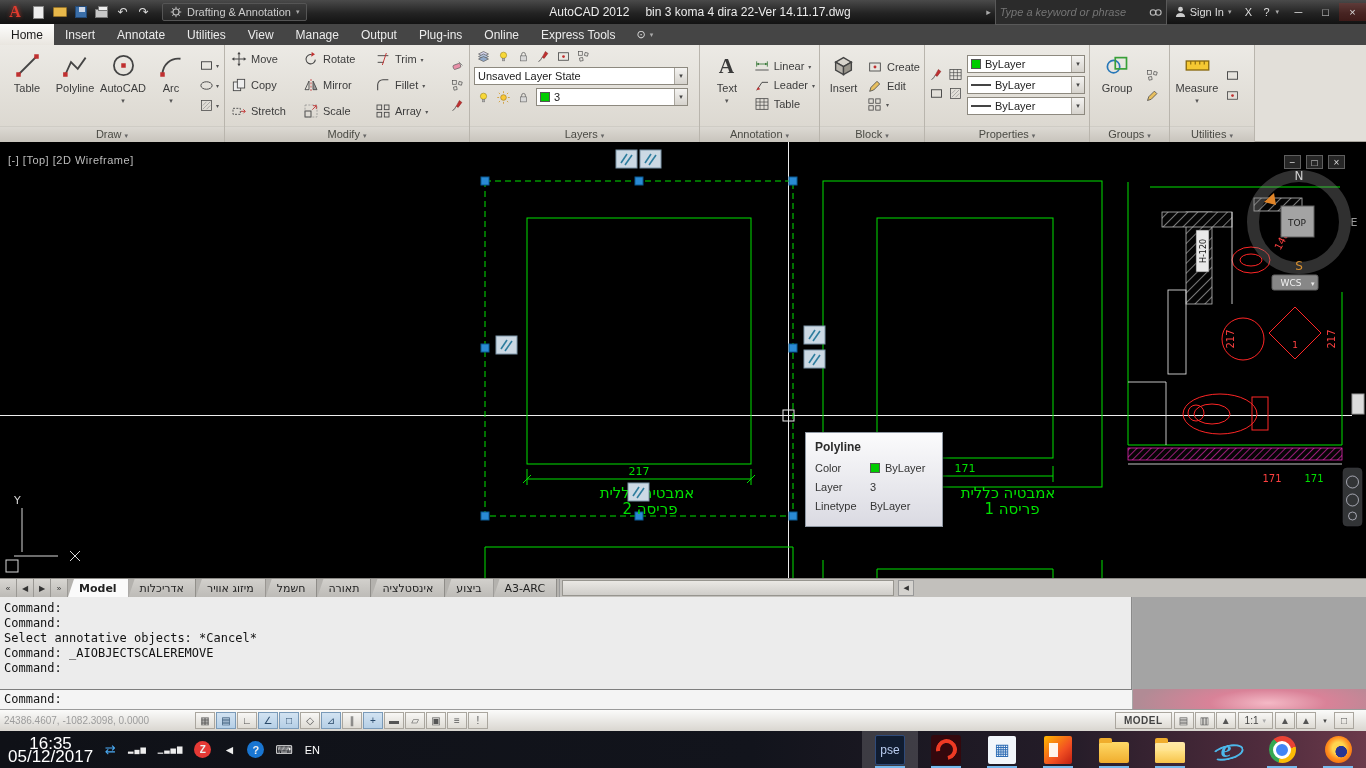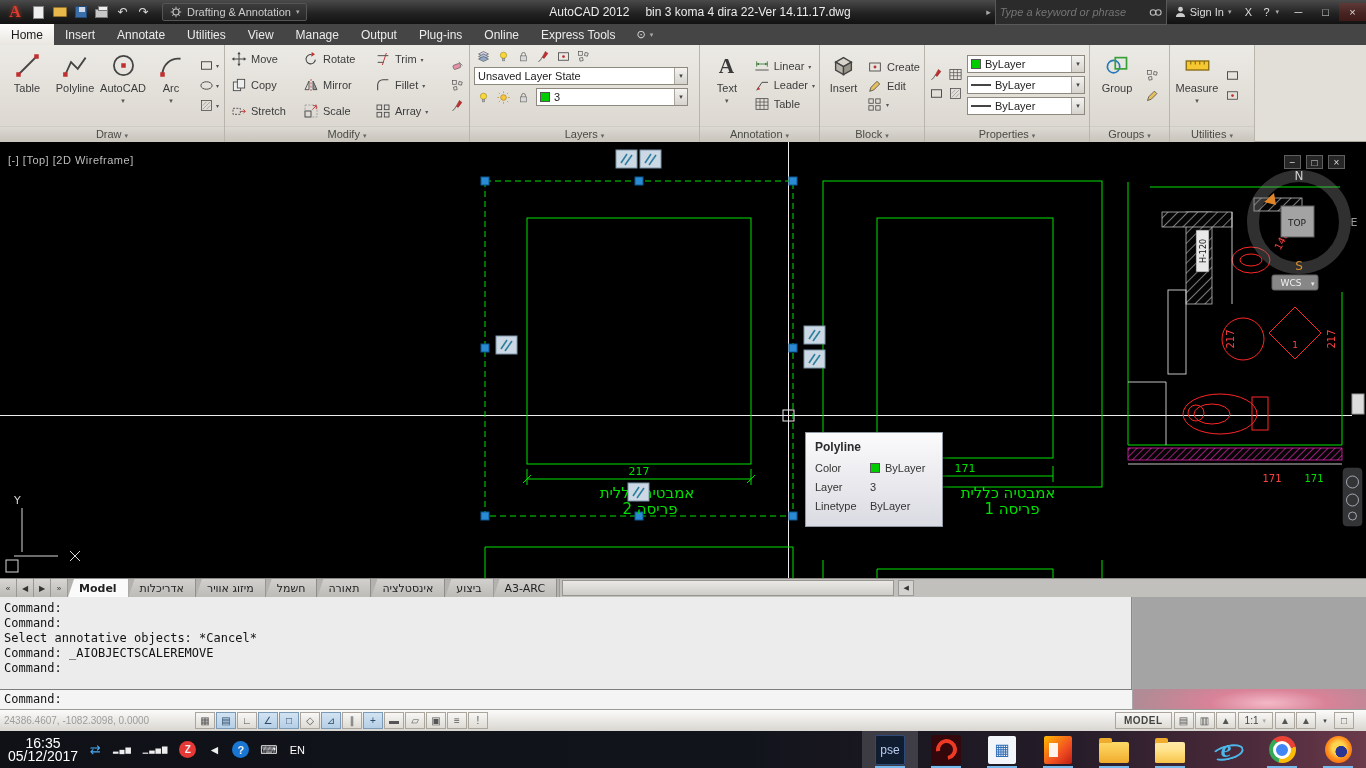--- a/index.html
+++ b/index.html
@@ -94,21 +94,21 @@
   .stoggles{display:flex;gap:1px}
   .sbtn{width:20px;height:17px;border:1px solid #aaa69e;background:linear-gradient(#f8f7f5,#dedbd4);display:flex;align-items:center;justify-content:center;font-size:10px;color:#555}
   .sbtn.pressed{background:linear-gradient(#d3e3f2,#b5cfe6);border-color:#7a9ab8;color:#2a4a6a}
   .sright{margin-left:auto;display:flex;align-items:center;gap:2px;padding-right:8px}
   .model-btn{font-size:10px;font-weight:bold;letter-spacing:.5px;border:1px solid #aaa69e;background:linear-gradient(#f8f7f5,#dedbd4);padding:0 8px;height:17px;display:flex;align-items:center;color:#444}
   .scale-btn{display:flex;align-items:center;gap:4px;border:1px solid #aaa69e;background:linear-gradient(#f8f7f5,#dedbd4);padding:0 6px;height:17px;font-size:10px;color:#444}
   .sdd{width:14px;height:17px;display:flex;align-items:center;justify-content:center;font-size:7px;color:#444}
 
   
   .taskbar{height:37px;display:flex;align-items:center;color:#fff;background:linear-gradient(90deg,#0f1117 0%,#12141c 55%,#241c28 78%,#4e2b3c 92%,#6b3a4b 100%)}
-  .clock{font-size:14px;line-height:13px;text-align:center;padding:0 10px 0 8px;white-space:nowrap}
+  .clock{font-size:17px;line-height:13px;text-align:center;padding:0 10px 0 8px;white-space:nowrap}
   .tray{display:flex;align-items:center;gap:11px;font-size:12px}
   .tray-ico{display:inline-flex;align-items:center;justify-content:center;min-width:14px;height:17px;color:#eee}
   .tray [data-name="network-icon"],.tray [data-name="signal-icon"]{font-size:7px;letter-spacing:1px}
   .tray [data-name="avg-icon"]{background:#e53935;width:17px;height:17px;border-radius:50%;font-size:10px;font-weight:bold}
   .tray [data-name="help-icon"]{background:#1976d2;width:17px;height:17px;border-radius:50%;font-size:11px;font-weight:bold}
   .tray [data-name="teamviewer-icon"]{color:#4aa8f0;font-size:13px}
   .lang{margin-left:12px;font-size:11px}
   .apps{margin-left:auto;display:flex;height:100%}
   .slot{width:56px;height:100%;display:flex;align-items:center;justify-content:center;position:relative}
   .slot.running::after{content:"";position:absolute;bottom:0;left:13px;right:13px;height:2px;background:#76b9ed}

